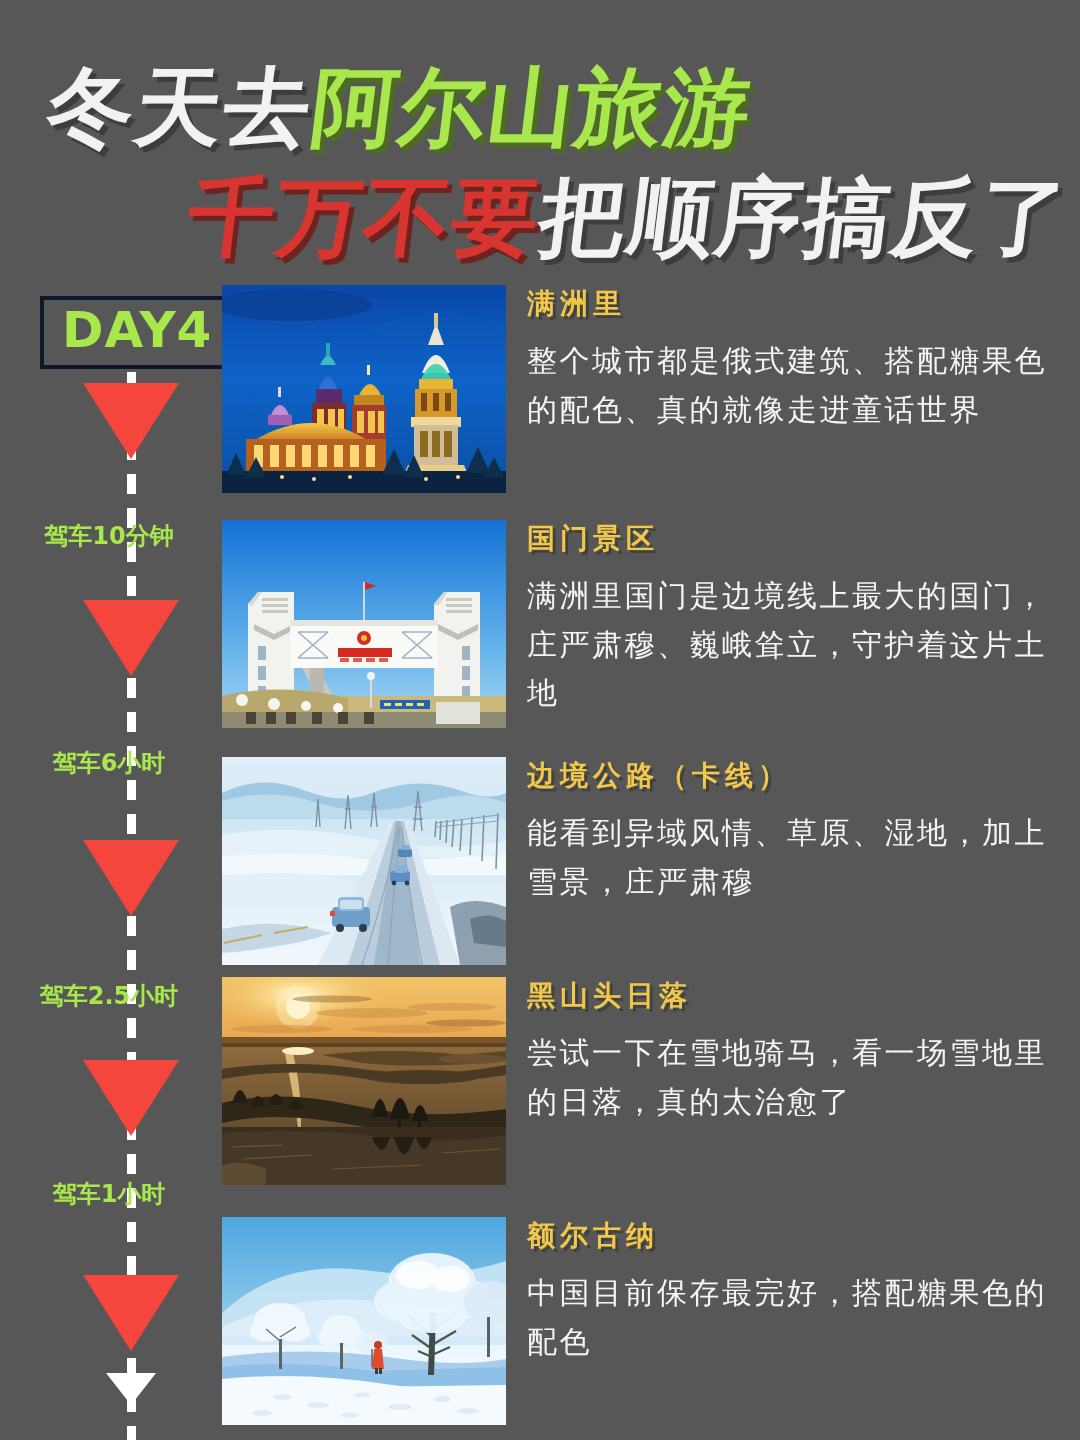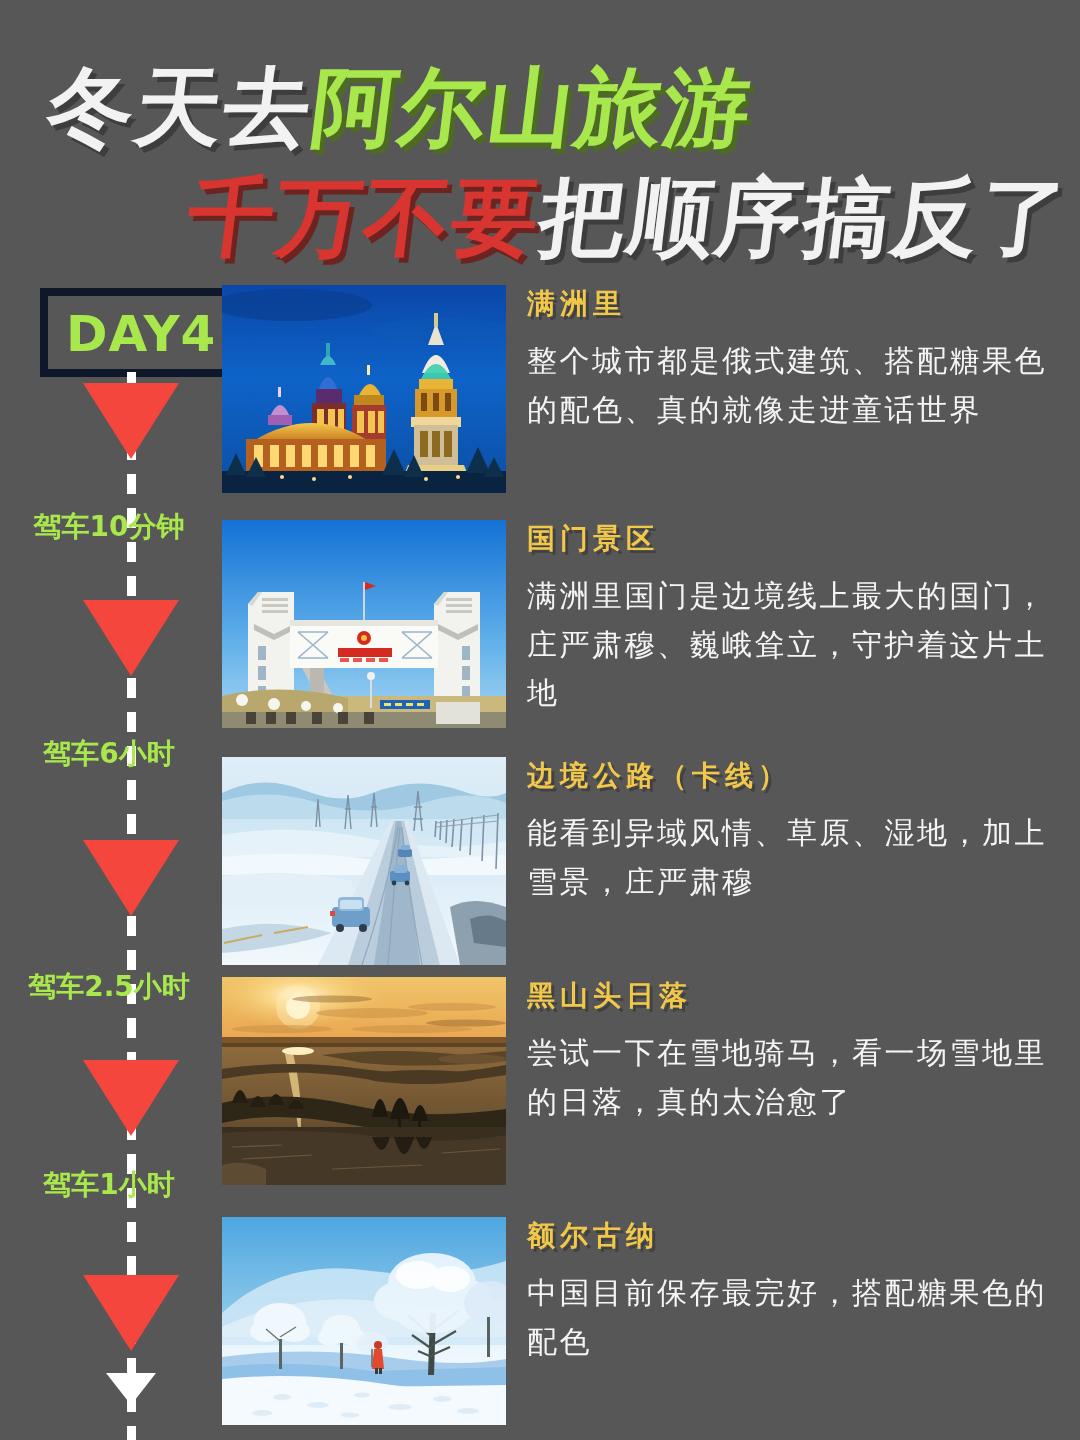--- a/index.html
+++ b/index.html
@@ -23,23 +23,23 @@
   }
   .title-line.l1{left:48px;top:50px;}
   .title-line.l2{left:188px;top:160px;}
   .t-white{color:#f2f2f2;text-shadow:5px 5px 0 #3d3d3d;}
   .t-green{color:#a8e84c;text-shadow:5px 5px 0 #4d6b22;}
   .t-red{color:#d83530;text-shadow:5px 5px 0 #6d2320;}
 
   
   .timeline{position:absolute;left:0;top:280px;width:218px;height:1160px;}
   .day-badge{
-    position:absolute;left:40px;top:8px;
-    border:8px solid #0f172a;
-    padding:12px 18px 8px 18px;
+    position:absolute;left:40px;top:16px;
+    border:4px solid #0f172a;
+    padding:4px 18px 8px 18px;
     color:#a8e84c;
     font-size:50px;font-weight:bold;
     letter-spacing:1px;
     font-family:"DejaVu Sans","Liberation Sans",sans-serif;
     line-height:1.05;
   }
   .t-line{
     position:absolute;left:127px;width:9px;
     background-image:linear-gradient(#ffffff 58%,rgba(0,0,0,0) 0%);
     background-size:9px 34px;background-repeat:repeat-y;
@@ -51,24 +51,25 @@
     border-top:76px solid #f4463c;
   }
   .t-end{
     position:absolute;left:106px;width:0;height:0;
     border-left:25px solid transparent;
     border-right:25px solid transparent;
     border-top:32px solid #ffffff;
   }
   .t-label{
     position:absolute;
-    color:#a8e84c;font-size:28px;font-weight:bold;
+    color:#a8e84c;font-size:24px;font-weight:bold;
     white-space:nowrap;
     text-align:center;width:218px;left:0;
     font-family:"DejaVu Sans","Liberation Sans",sans-serif;
+    margin-top:12px;
   }
 
   
   .row{position:absolute;left:222px;width:840px;}
   .thumb{
     position:absolute;left:0;top:0;
     width:284px;height:208px;
     overflow:hidden;background:#204a80;
   }
   .thumb svg{display:block;width:284px;height:208px;}

